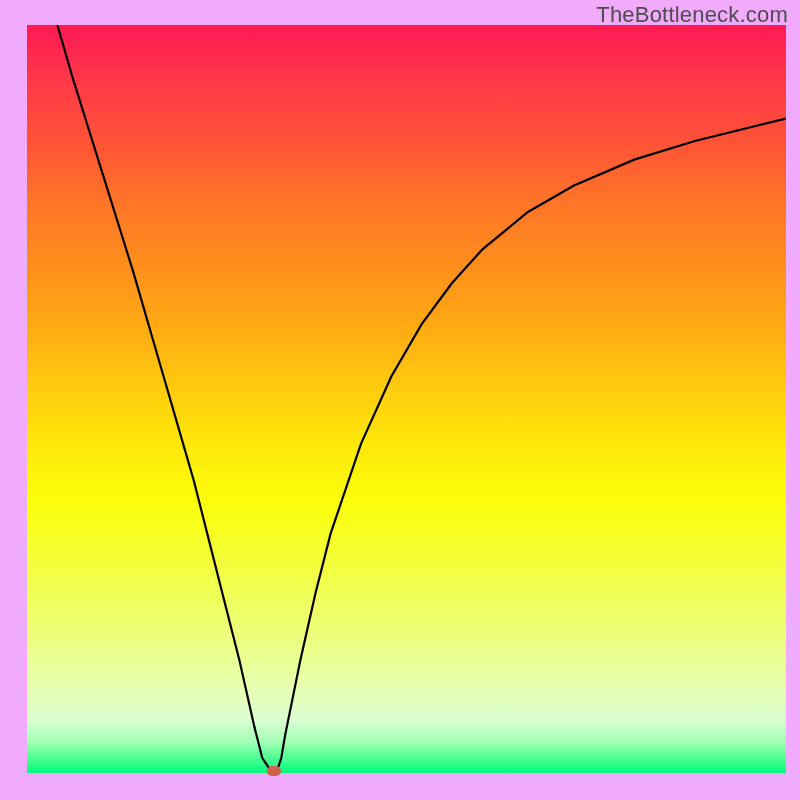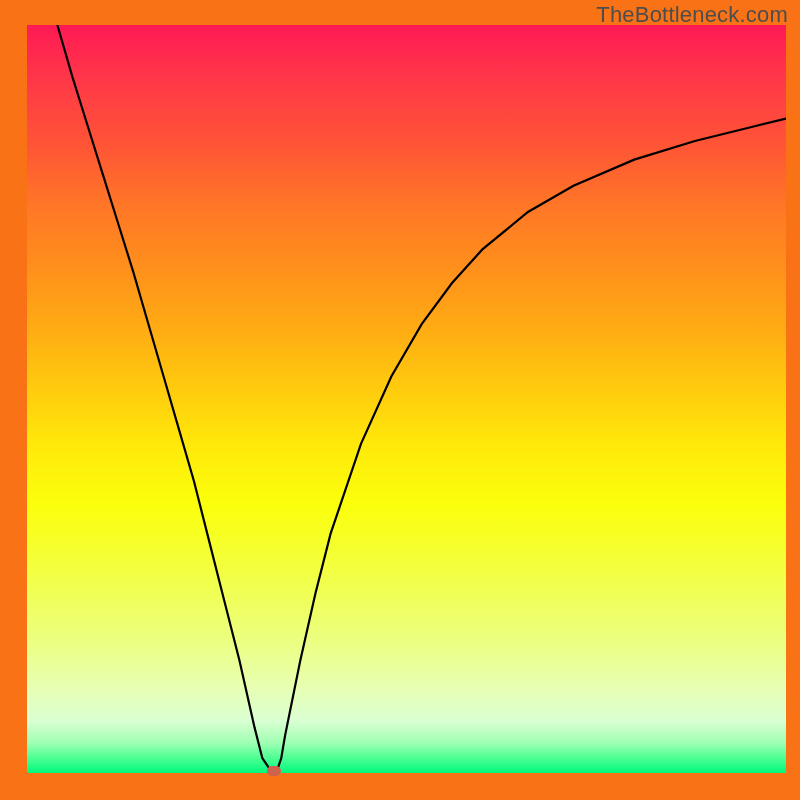--- a/index.html
+++ b/index.html
@@ -11,21 +11,21 @@
     overflow: hidden;
     position: relative;
     font-family: Arial, sans-serif;
   }
   .outer-frame {
     position: absolute;
     top: 0;
     left: 0;
     width: 800px;
     height: 800px;
-    background: #f97316;
+    background: #f0abfc;
   }
   .plot-area {
     position: absolute;
     
     top: 25px;
     left: 27px;
     width: 759px;
     height: 748px;
     background: linear-gradient(to bottom,
       #ff1a54 0%,

